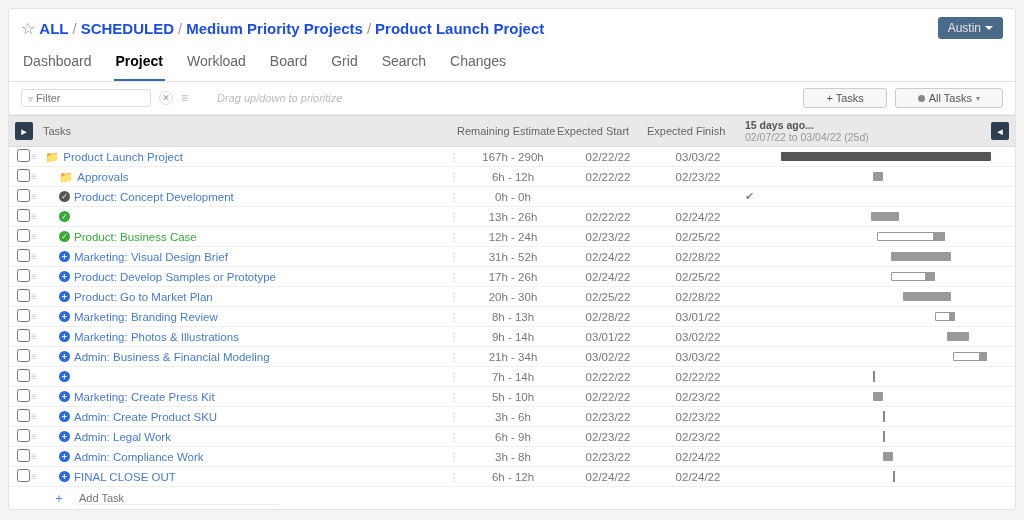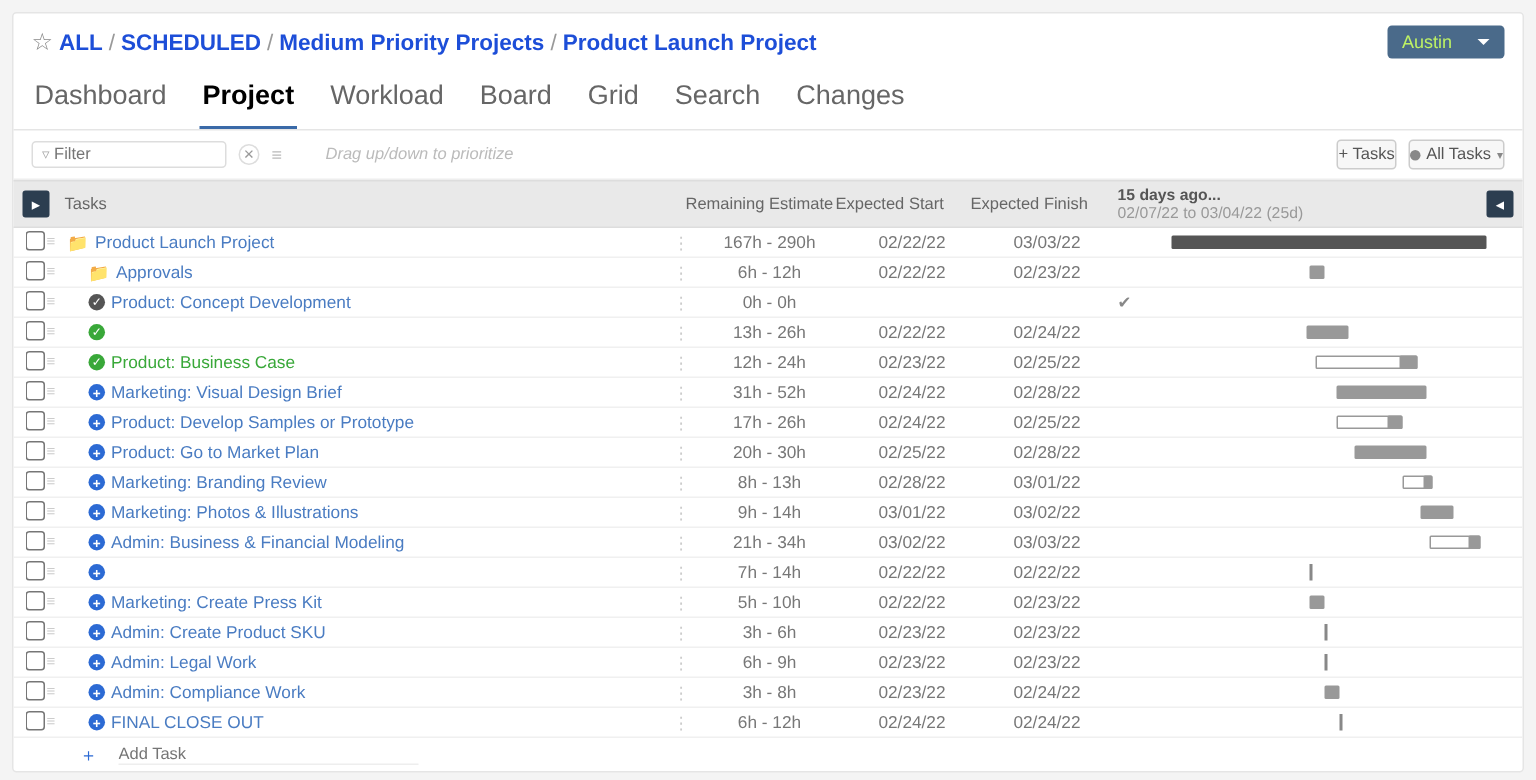--- a/index.html
+++ b/index.html
@@ -3,32 +3,32 @@
 <meta charset="utf-8">
 <style>
   * { box-sizing: border-box; margin: 0; padding: 0; }
   body { font-family: -apple-system, "Segoe UI", Arial, sans-serif; font-size: 12px; color: #555; background: #f4f4f4; width: 1024px; }
   .page { background: #fff; border: 1px solid #e5e5e5; border-radius: 3px; margin: 8px; }
   .header { display: flex; align-items: center; padding: 8px 12px; }
   .breadcrumb { display: flex; align-items: center; gap: 4px; font-size: 15px; color: #4a7cc2; flex: 1; }
   .breadcrumb a { color: #1d4ed8; text-decoration: none; cursor: pointer; font-weight: bold; }
   .breadcrumb .sep { color: #999; }
   .star { color: #888; font-size: 16px; margin-right: 4px; cursor: pointer; }
-  .user-btn { background: #4a6a8a; color: #bef264; border: none; padding: 4px 10px; border-radius: 3px; font-size: 12px; display: flex; align-items: center; gap: 17px; cursor: pointer; }
+  .user-btn { background: #4a6a8a; color: #e5e5e5; border: none; padding: 4px 10px; border-radius: 3px; font-size: 12px; display: flex; align-items: center; gap: 4px; cursor: pointer; }
   .caret-down { border: 4px solid transparent; border-top-color: #fff; margin-top: 3px; }
-  .tabs { display: flex; gap: 20px; padding: 0 12px; border-bottom: 1px solid #e5e5e5; font-size: 18px; color: #666; }
+  .tabs { display: flex; gap: 20px; padding: 0 12px; border-bottom: 1px solid #e5e5e5; font-size: 14px; color: #666; }
   .tab { padding: 6px 2px 10px; cursor: pointer; }
   .tab.active { color: #000; font-weight: 600; border-bottom: 2px solid #3a6aa8; }
   .toolbar { display: flex; align-items: center; padding: 6px 12px; gap: 8px; border-bottom: 1px solid #eee; }
   .filter-box { display: flex; align-items: center; border: 1px solid #ddd; border-radius: 3px; padding: 2px 6px; width: 130px; color: #aaa; }
   .filter-box input { border: none; outline: none; width: 80px; font-size: 11px; color: #777; background: transparent; }
   .clear-btn { color: #999; cursor: pointer; border: 1px solid #ddd; border-radius: 50%; width: 14px; height: 14px; font-size: 9px; display:flex;align-items:center;justify-content:center; }
   .hint { color: #bbb; font-style: italic; font-size: 11px; margin-left: 21px; }
   .spacer { flex: 1; }
-  .btn { border: 1px solid #ccc; background: #f7f7f7; padding: 3px 0; border-radius: 3px; font-size: 11px; color: #555; cursor: pointer; display: inline-flex; align-items: center; gap: 4px; }
+  .btn { border: 1px solid #ccc; background: #f7f7f7; padding: 3px 22px; border-radius: 3px; font-size: 11px; color: #555; cursor: pointer; display: inline-flex; align-items: center; gap: 4px; }
   .dot-gray { width: 7px; height: 7px; border-radius: 50%; background: #888; }
   .grid-header { display: flex; align-items: center; background: #e9e9e9; border-top: 1px solid #ddd; border-bottom: 1px solid #ddd; font-size: 11px; color: #666; height: 32px; }
   .sq { width: 18px; height: 18px; background: #2c3e50; color: #fff; display: flex; align-items: center; justify-content: center; margin: 0 6px; border-radius: 2px; cursor: pointer; }
   .col-tasks { flex: 0 0 418px; padding-left: 4px; }
   .col-est, .col-start, .col-finish { width: 90px; }
   .col-est { width: 100px; }
   .timeline-head { flex: 1; padding: 2px 8px; font-size: 10.5px; color: #666; position: relative; }
   .timeline-head .ago { font-weight: 600; color: #555; }
   .timeline-head .range { color: #999; }
   .row { display: flex; align-items: center; border-bottom: 1px solid #f0f0f0; height: 20px; font-size: 11.5px; }

